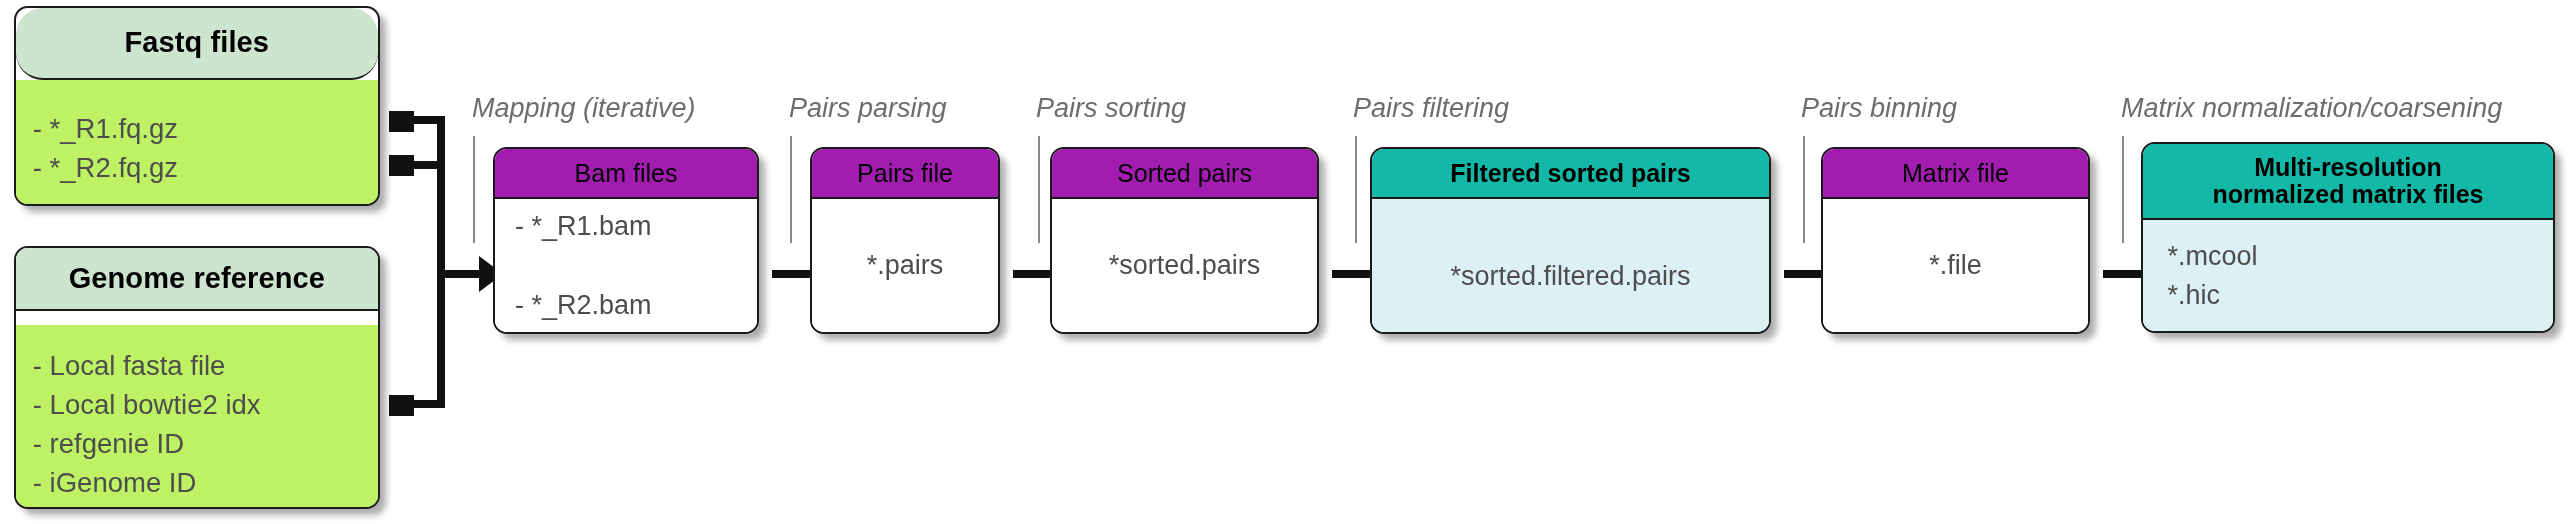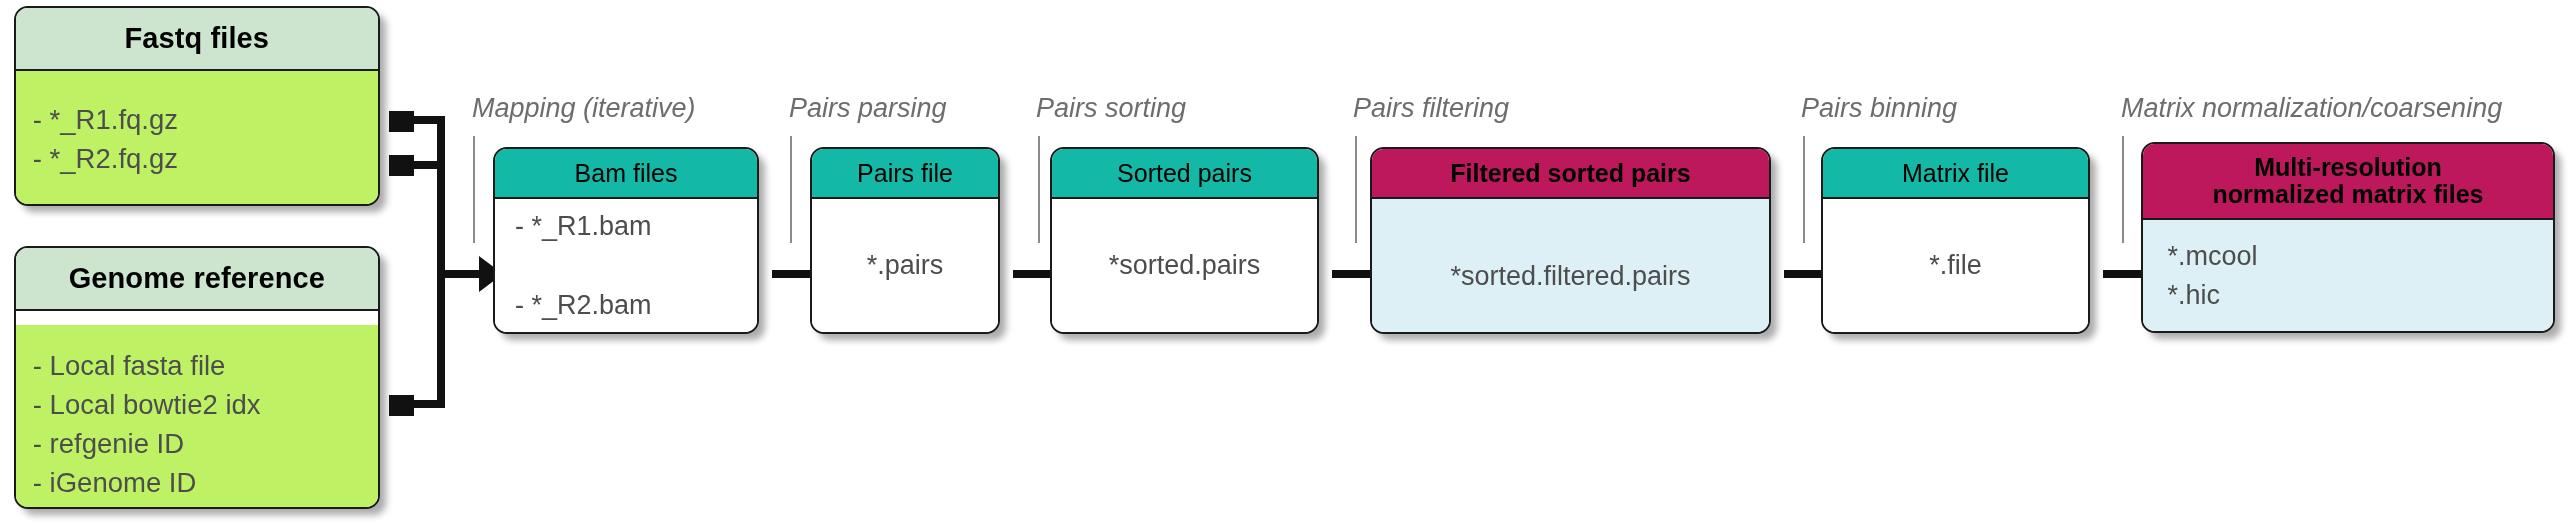--- a/index.html
+++ b/index.html
@@ -39,25 +39,25 @@
     color:#4d4d4d;
   }
 
   
   .card.green{border-width:2.3px;}
   .card.green .hdr{background:#cde5cf;font-weight:bold;font-size:29px;letter-spacing:0.1px;}
   .card.green .body{background:#bef264;padding:10.7px 17px;}
   .card.green .body .li{font-size:27.5px;line-height:1.42;white-space:nowrap;}
 
   
-  .card.grey .hdr{background:#14b8a6;font-weight:normal;font-size:25px;}
+  .card.grey .hdr{background:#a21caf;font-weight:normal;font-size:25px;}
   .card.grey .body{background:#ffffff;}
 
   
-  .card.blue .hdr{background:#be185d;font-weight:bold;font-size:25px;}
+  .card.blue .hdr{background:#14b8a6;font-weight:bold;font-size:25px;}
   .card.blue .body{background:#dcf0f5;}
 
   .card.grey .body .li,
   .card.blue .body .li{font-size:27px;line-height:1.45;white-space:nowrap;}
   .body.center{align-items:center;text-align:center;}
   .body.left{align-items:flex-start;text-align:left;padding-left:20px;}
 
   
   .stage-label{
     position:absolute;
@@ -88,21 +88,21 @@
   
   .bus-line{position:absolute;background:#111111;}
   .port{position:absolute;background:#111111;}
 </style>
 </head>
 <body>
 
 <div id="stage">
 
   <div class="card green" style="left:13.8px;top:6.1px;width:366px;height:200px;">
-    <div class="hdr" style="height:63px;">Fastq files</div>
+    <div class="hdr" style="height:72px;border-radius:27px;">Fastq files</div>
     <div class="body left" style="height:135px;">
       <div class="li">-  *_R1.fq.gz</div>
       <div class="li">-  *_R2.fq.gz</div>
     </div>
   </div>
 
   <div class="card green" style="left:13.8px;top:246px;width:366px;height:263px;">
     <div class="hdr" style="height:63px;">Genome reference</div>
     <div class="body left" style="height:198px;margin-top:14px;">
       <div class="li">-  Local fasta file</div>

